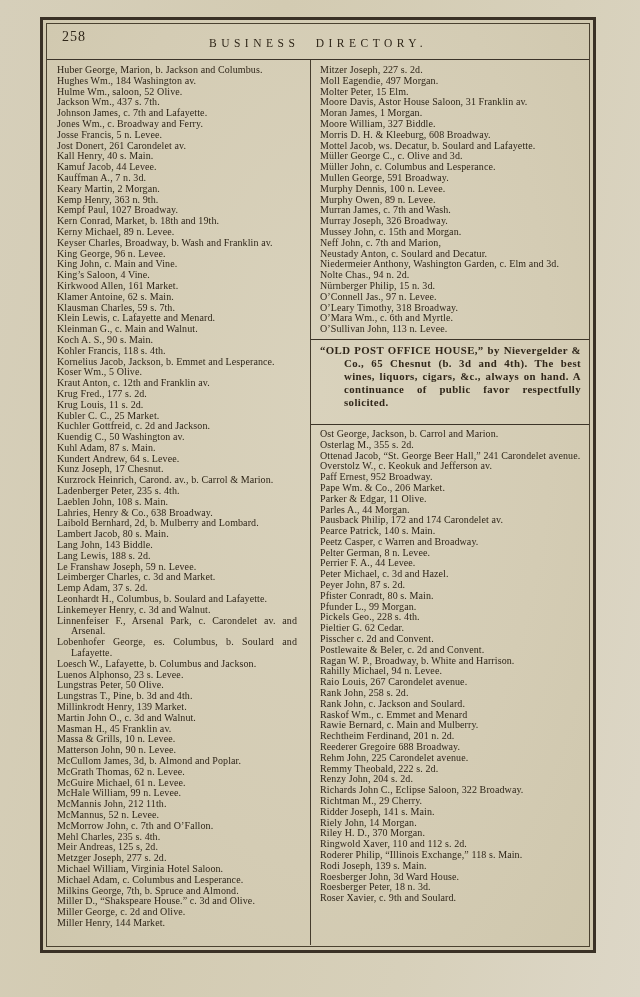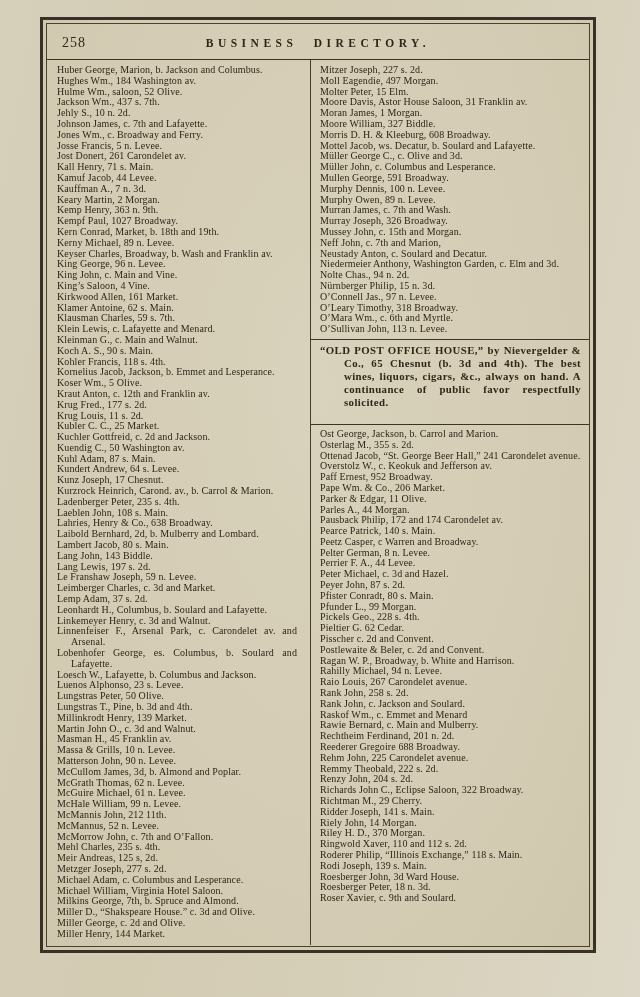--- a/index.html
+++ b/index.html
@@ -17,26 +17,26 @@
   }
   .inner {
     position:absolute; left:3px; top:3px; right:3px; bottom:3px;
     border:1px solid #4a4130; overflow:hidden;
   }
   .header {
     position:relative; height:35px;
     border-bottom:1.5px solid #3b3329;
   }
   .pagenum {
-    position:absolute; left:15px; top:11px;
+    position:absolute; left:15px; top:5px;
     font-size:14px; letter-spacing:1px; font-weight:normal;
   }
   .title {
     position:absolute; left:0; right:0; top:13px; text-align:center;
-    font-size:11.5px; letter-spacing:4.5px; word-spacing:9px; font-weight:bold;
+    font-size:11.5px; letter-spacing:4.5px; word-spacing:9px; font-weight:normal;
   }
   .columns { display:flex; height:calc(100% - 37px); }
   .col { box-sizing:border-box; overflow:hidden; }
   .col.left {
     width:264px; border-right:1.2px solid #453c2d;
     padding:5px 13px 0 10px;
   }
   .col.right { flex:1; padding:5px 8px 0 9px; }
   .entry {
     font-size:10px; line-height:10.8px;
@@ -66,26 +66,25 @@
       <span class="title">BUSINESS DIRECTORY.</span>
     </div>
 
     <div class="columns">
 
       <div class="col left">
           <div class="entry">Huber George, Marion, b. Jackson and Columbus.</div>
           <div class="entry">Hughes Wm., 184 Washington av.</div>
           <div class="entry">Hulme Wm., saloon, 52 Olive.</div>
           <div class="entry">Jackson Wm., 437 s. 7th.</div>
-          <div class="entry">Jehly S., 10 n. 2d.</div>
           <div class="entry">Johnson James, c. 7th and Lafayette.</div>
           <div class="entry">Jones Wm., c. Broadway and Ferry.</div>
           <div class="entry">Josse Francis, 5 n. Levee.</div>
           <div class="entry">Jost Donert, 261 Carondelet av.</div>
-          <div class="entry">Kall Henry, 71 s. Main.</div>
+          <div class="entry">Kall Henry, 40 s. Main.</div>
           <div class="entry">Kamuf Jacob, 44 Levee.</div>
           <div class="entry">Kauffman A., 7 n. 3d.</div>
           <div class="entry">Keary Martin, 2 Morgan.</div>
           <div class="entry">Kemp Henry, 363 n. 9th.</div>
           <div class="entry">Kempf Paul, 1027 Broadway.</div>
           <div class="entry">Kern Conrad, Market, b. 18th and 19th.</div>
           <div class="entry">Kerny Michael, 89 n. Levee.</div>
           <div class="entry">Keyser Charles, Broadway, b. Wash and Franklin av.</div>
           <div class="entry">King George, 96 n. Levee.</div>
           <div class="entry">King John, c. Main and Vine.</div>
@@ -108,21 +107,21 @@
           <div class="entry">Kuhl Adam, 87 s. Main.</div>
           <div class="entry">Kundert Andrew, 64 s. Levee.</div>
           <div class="entry">Kunz Joseph, 17 Chesnut.</div>
           <div class="entry">Kurzrock Heinrich, Carond. av., b. Carrol &amp; Marion.</div>
           <div class="entry">Ladenberger Peter, 235 s. 4th.</div>
           <div class="entry">Laeblen John, 108 s. Main.</div>
           <div class="entry">Lahries, Henry &amp; Co., 638 Broadway.</div>
           <div class="entry">Laibold Bernhard, 2d, b. Mulberry and Lombard.</div>
           <div class="entry">Lambert Jacob, 80 s. Main.</div>
           <div class="entry">Lang John, 143 Biddle.</div>
-          <div class="entry">Lang Lewis, 197 s. 2d.</div>
+          <div class="entry">Lang Lewis, 188 s. 2d.</div>
           <div class="entry">Le Franshaw Joseph, 59 n. Levee.</div>
           <div class="entry">Leimberger Charles, c. 3d and Market.</div>
           <div class="entry">Lemp Adam, 37 s. 2d.</div>
           <div class="entry">Leonhardt H., Columbus, b. Soulard and Lafayette.</div>
           <div class="entry">Linkemeyer Henry, c. 3d and Walnut.</div>
           <div class="entry">Linnenfeiser F., Arsenal Park, c. Carondelet av. and Arsenal.</div>
           <div class="entry">Lobenhofer George, es. Columbus, b. Soulard and Lafayette.</div>
           <div class="entry">Loesch W., Lafayette, b. Columbus and Jackson.</div>
           <div class="entry">Luenos Alphonso, 23 s. Levee.</div>
           <div class="entry">Lungstras Peter, 50 Olive.</div>
@@ -135,22 +134,22 @@
           <div class="entry">McCullom James, 3d, b. Almond and Poplar.</div>
           <div class="entry">McGrath Thomas, 62 n. Levee.</div>
           <div class="entry">McGuire Michael, 61 n. Levee.</div>
           <div class="entry">McHale William, 99 n. Levee.</div>
           <div class="entry">McMannis John, 212 11th.</div>
           <div class="entry">McMannus, 52 n. Levee.</div>
           <div class="entry">McMorrow John, c. 7th and O’Fallon.</div>
           <div class="entry">Mehl Charles, 235 s. 4th.</div>
           <div class="entry">Meir Andreas, 125 s, 2d.</div>
           <div class="entry">Metzger Joseph, 277 s. 2d.</div>
+          <div class="entry">Michael William, Virginia Hotel Saloon.</div>
           <div class="entry">Michael Adam, c. Columbus and Lesperance.</div>
-          <div class="entry">Michael William, Virginia Hotel Saloon.</div>
           <div class="entry">Milkins George, 7th, b. Spruce and Almond.</div>
           <div class="entry">Miller D., “Shakspeare House.” c. 3d and Olive.</div>
           <div class="entry">Miller George, c. 2d and Olive.</div>
           <div class="entry">Miller Henry, 144 Market.</div>
         </div>
 
       <div class="col right">
         <div>
             <div class="entry">Mitzer Joseph, 227 s. 2d.</div>
             <div class="entry">Moll Eagendie, 497 Morgan.</div>

